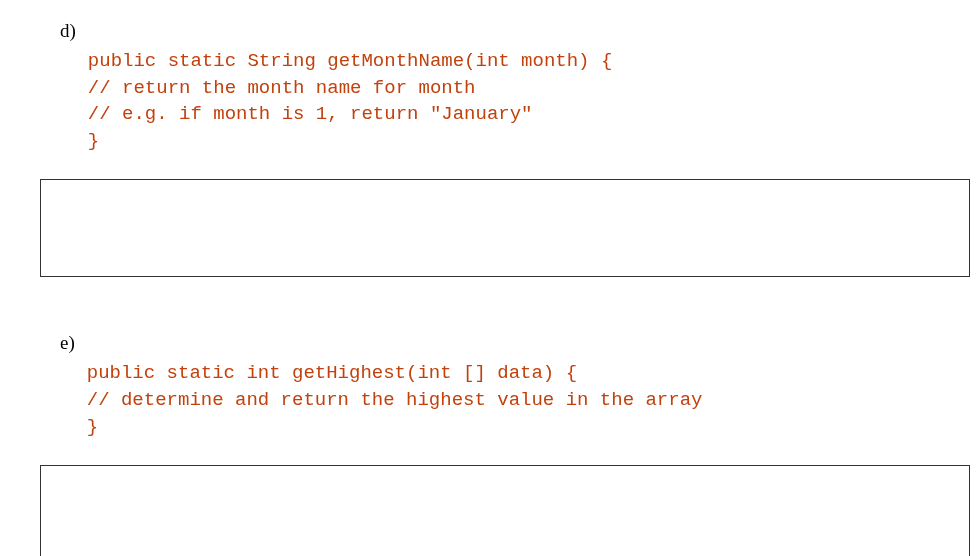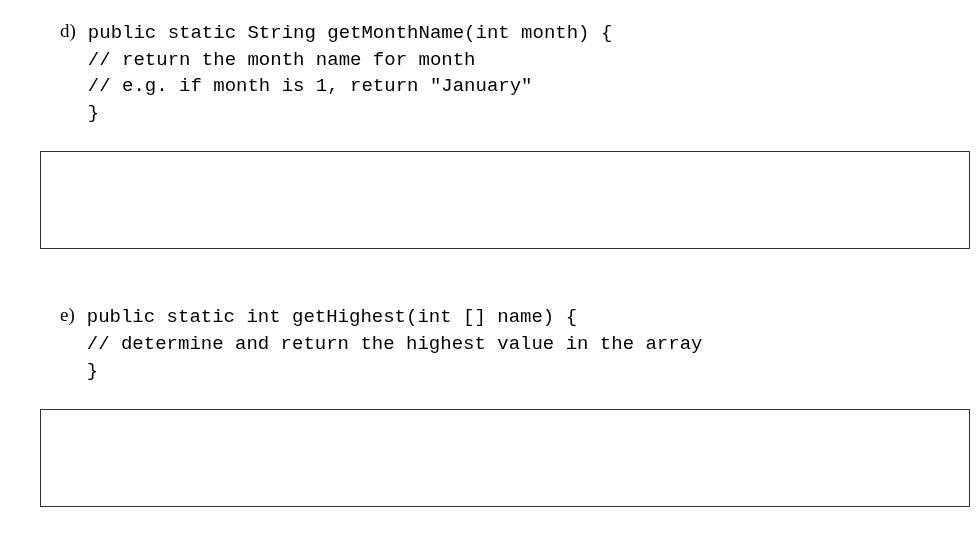--- a/index.html
+++ b/index.html
@@ -27,21 +27,22 @@
       font-family: "Times New Roman", serif;
       font-size: 19px;
       margin-right: 12px;
       flex-shrink: 0;
     }
     .code-block {
       font-family: "Courier New", monospace;
       font-size: 19px;
       line-height: 1.4;
       white-space: pre;
-      color: #000000;
+      color: #c2410c;
+      margin-top: 28px;
     }
     .answer-box {
       border: 1px solid #333;
       width: 930px;
       height: 98px;
       margin-top: 25px;
       margin-left: 10px;
       background: white;
     }
     .question-e {
@@ -66,18 +67,18 @@
 // return the month name for month
 // e.g. if month is 1, return "January"
 }</div>
   </div>
   <div class="answer-box"></div>
 </div>
 
 <div class="question question-e">
   <div class="question-header">
     <span class="question-label">e)</span>
-    <div class="code-block">public static int getHighest(int [] name) {
+    <div class="code-block">public static int getHighest(int [] data) {
 // determine and return the highest value in the array
 }</div>
   </div>
   <div class="answer-box-e"></div>
 </div>
 
 </body></html>

